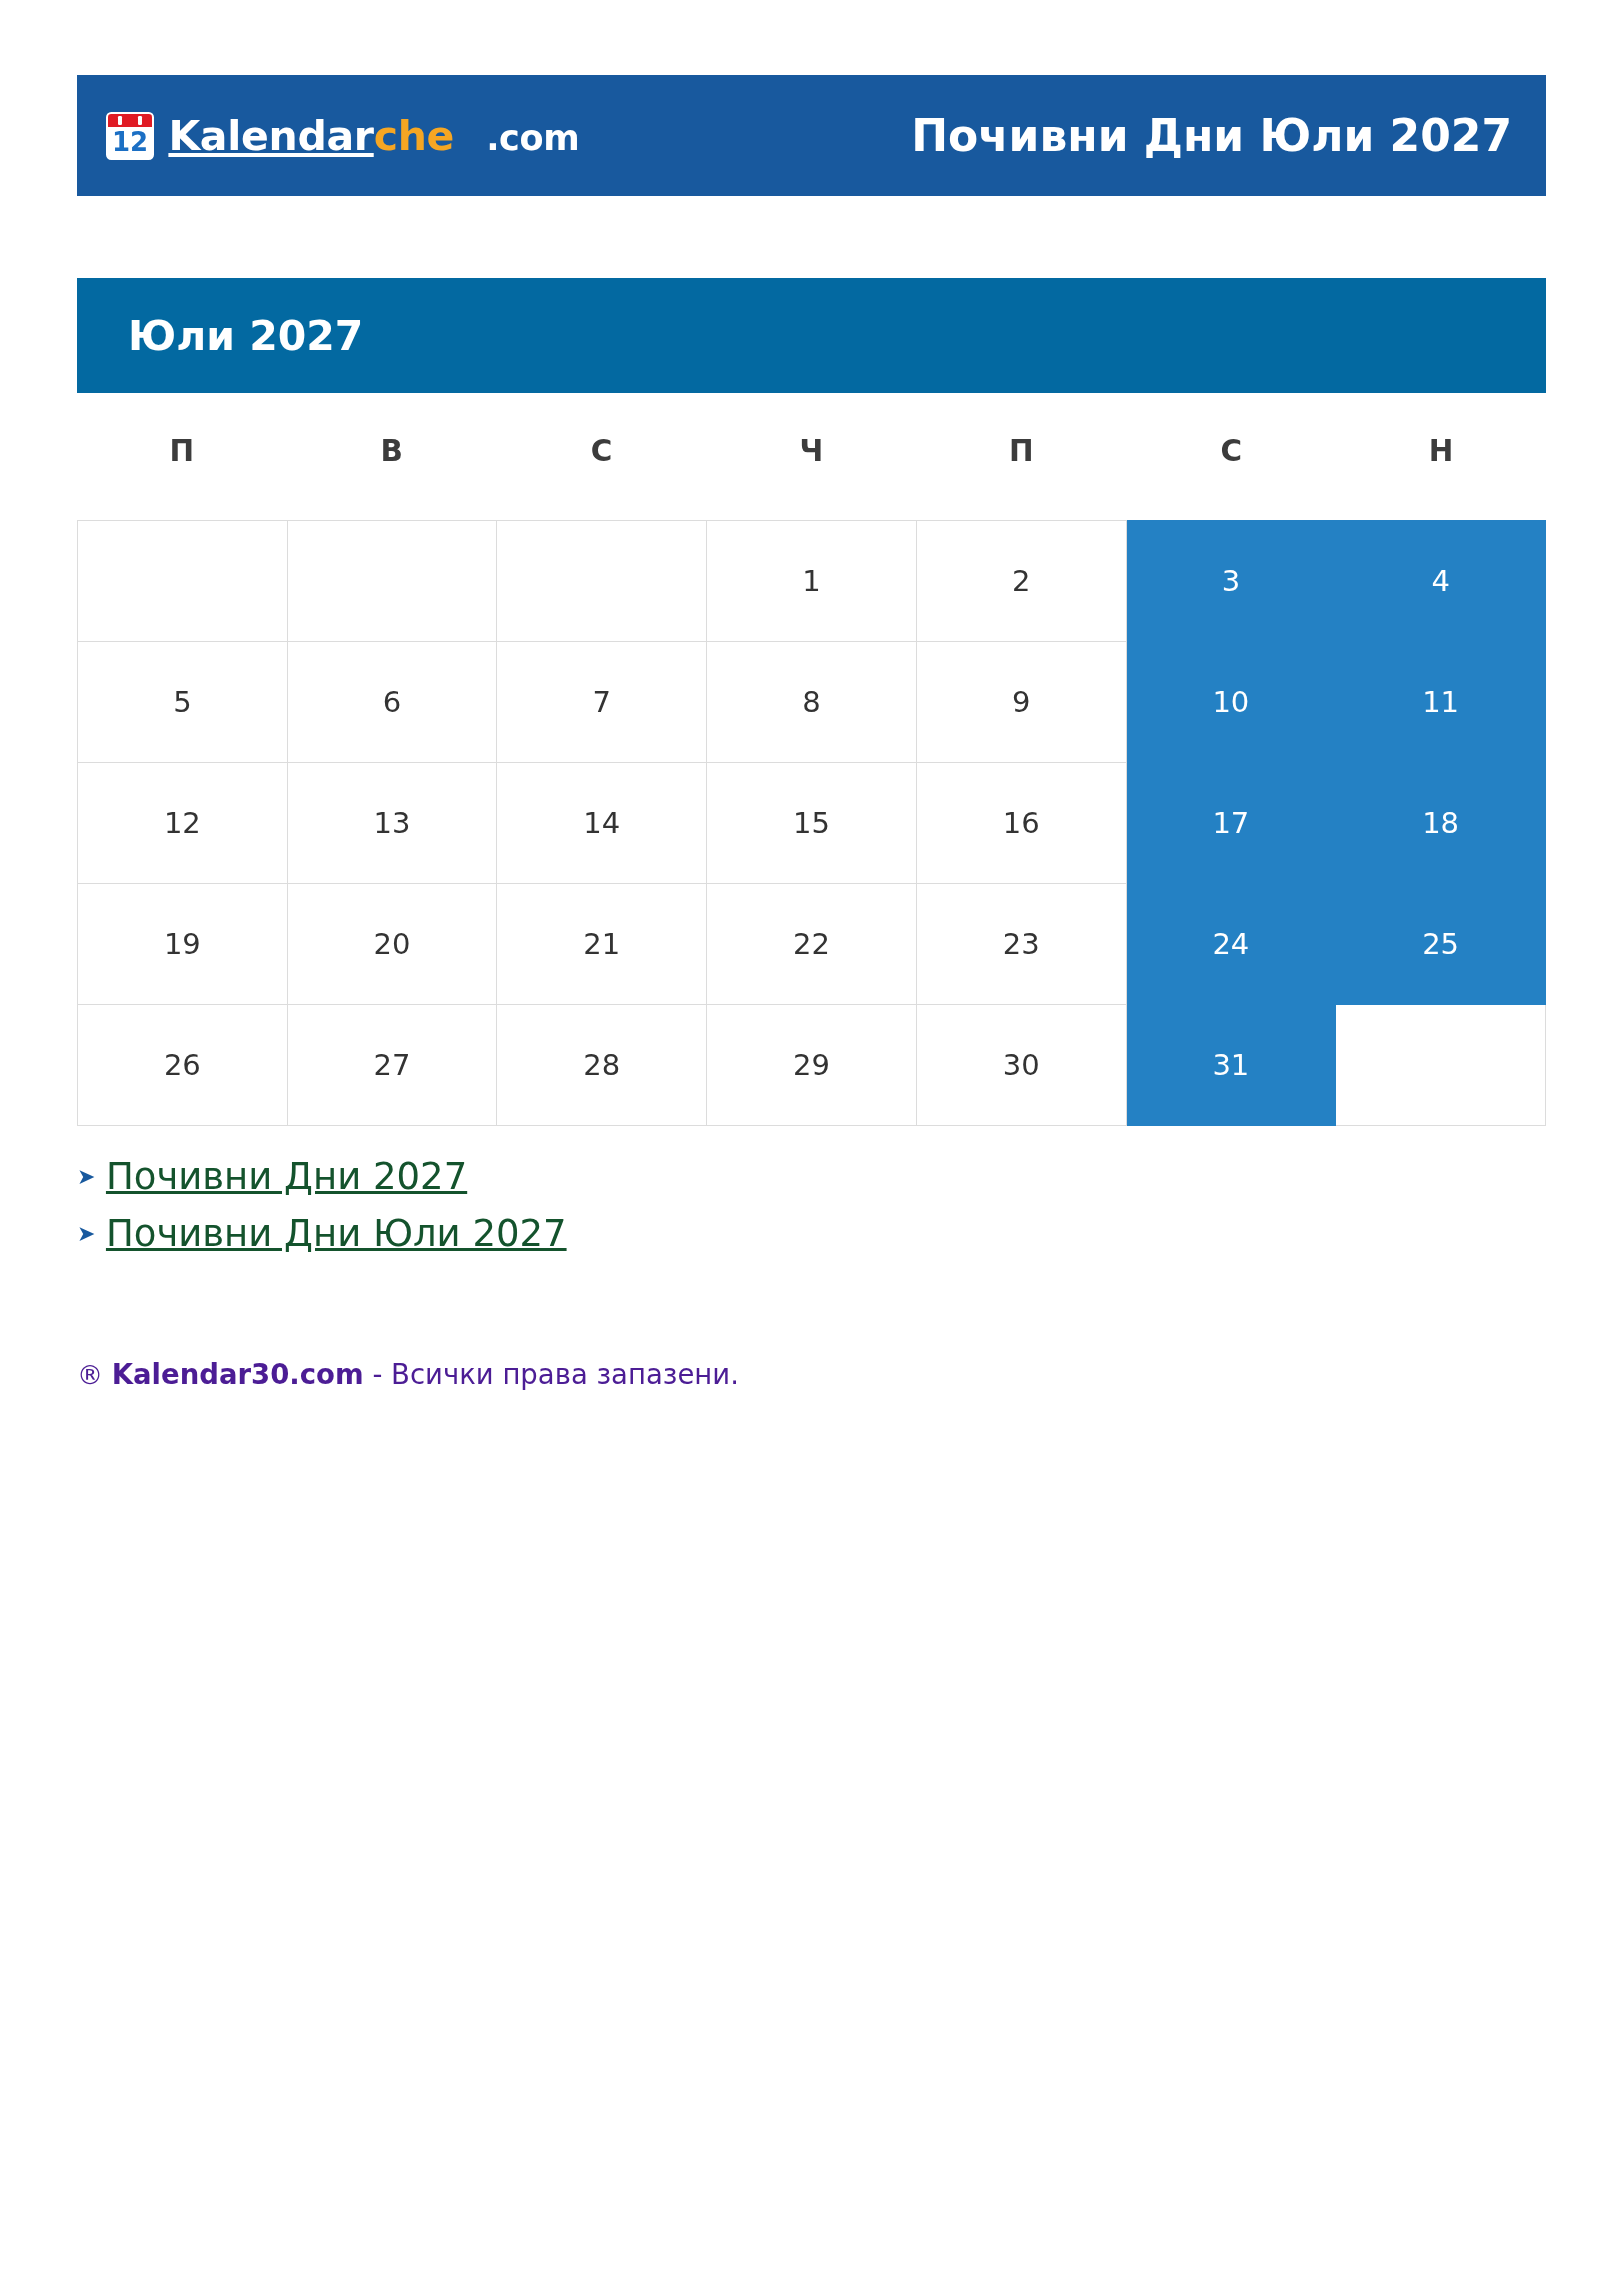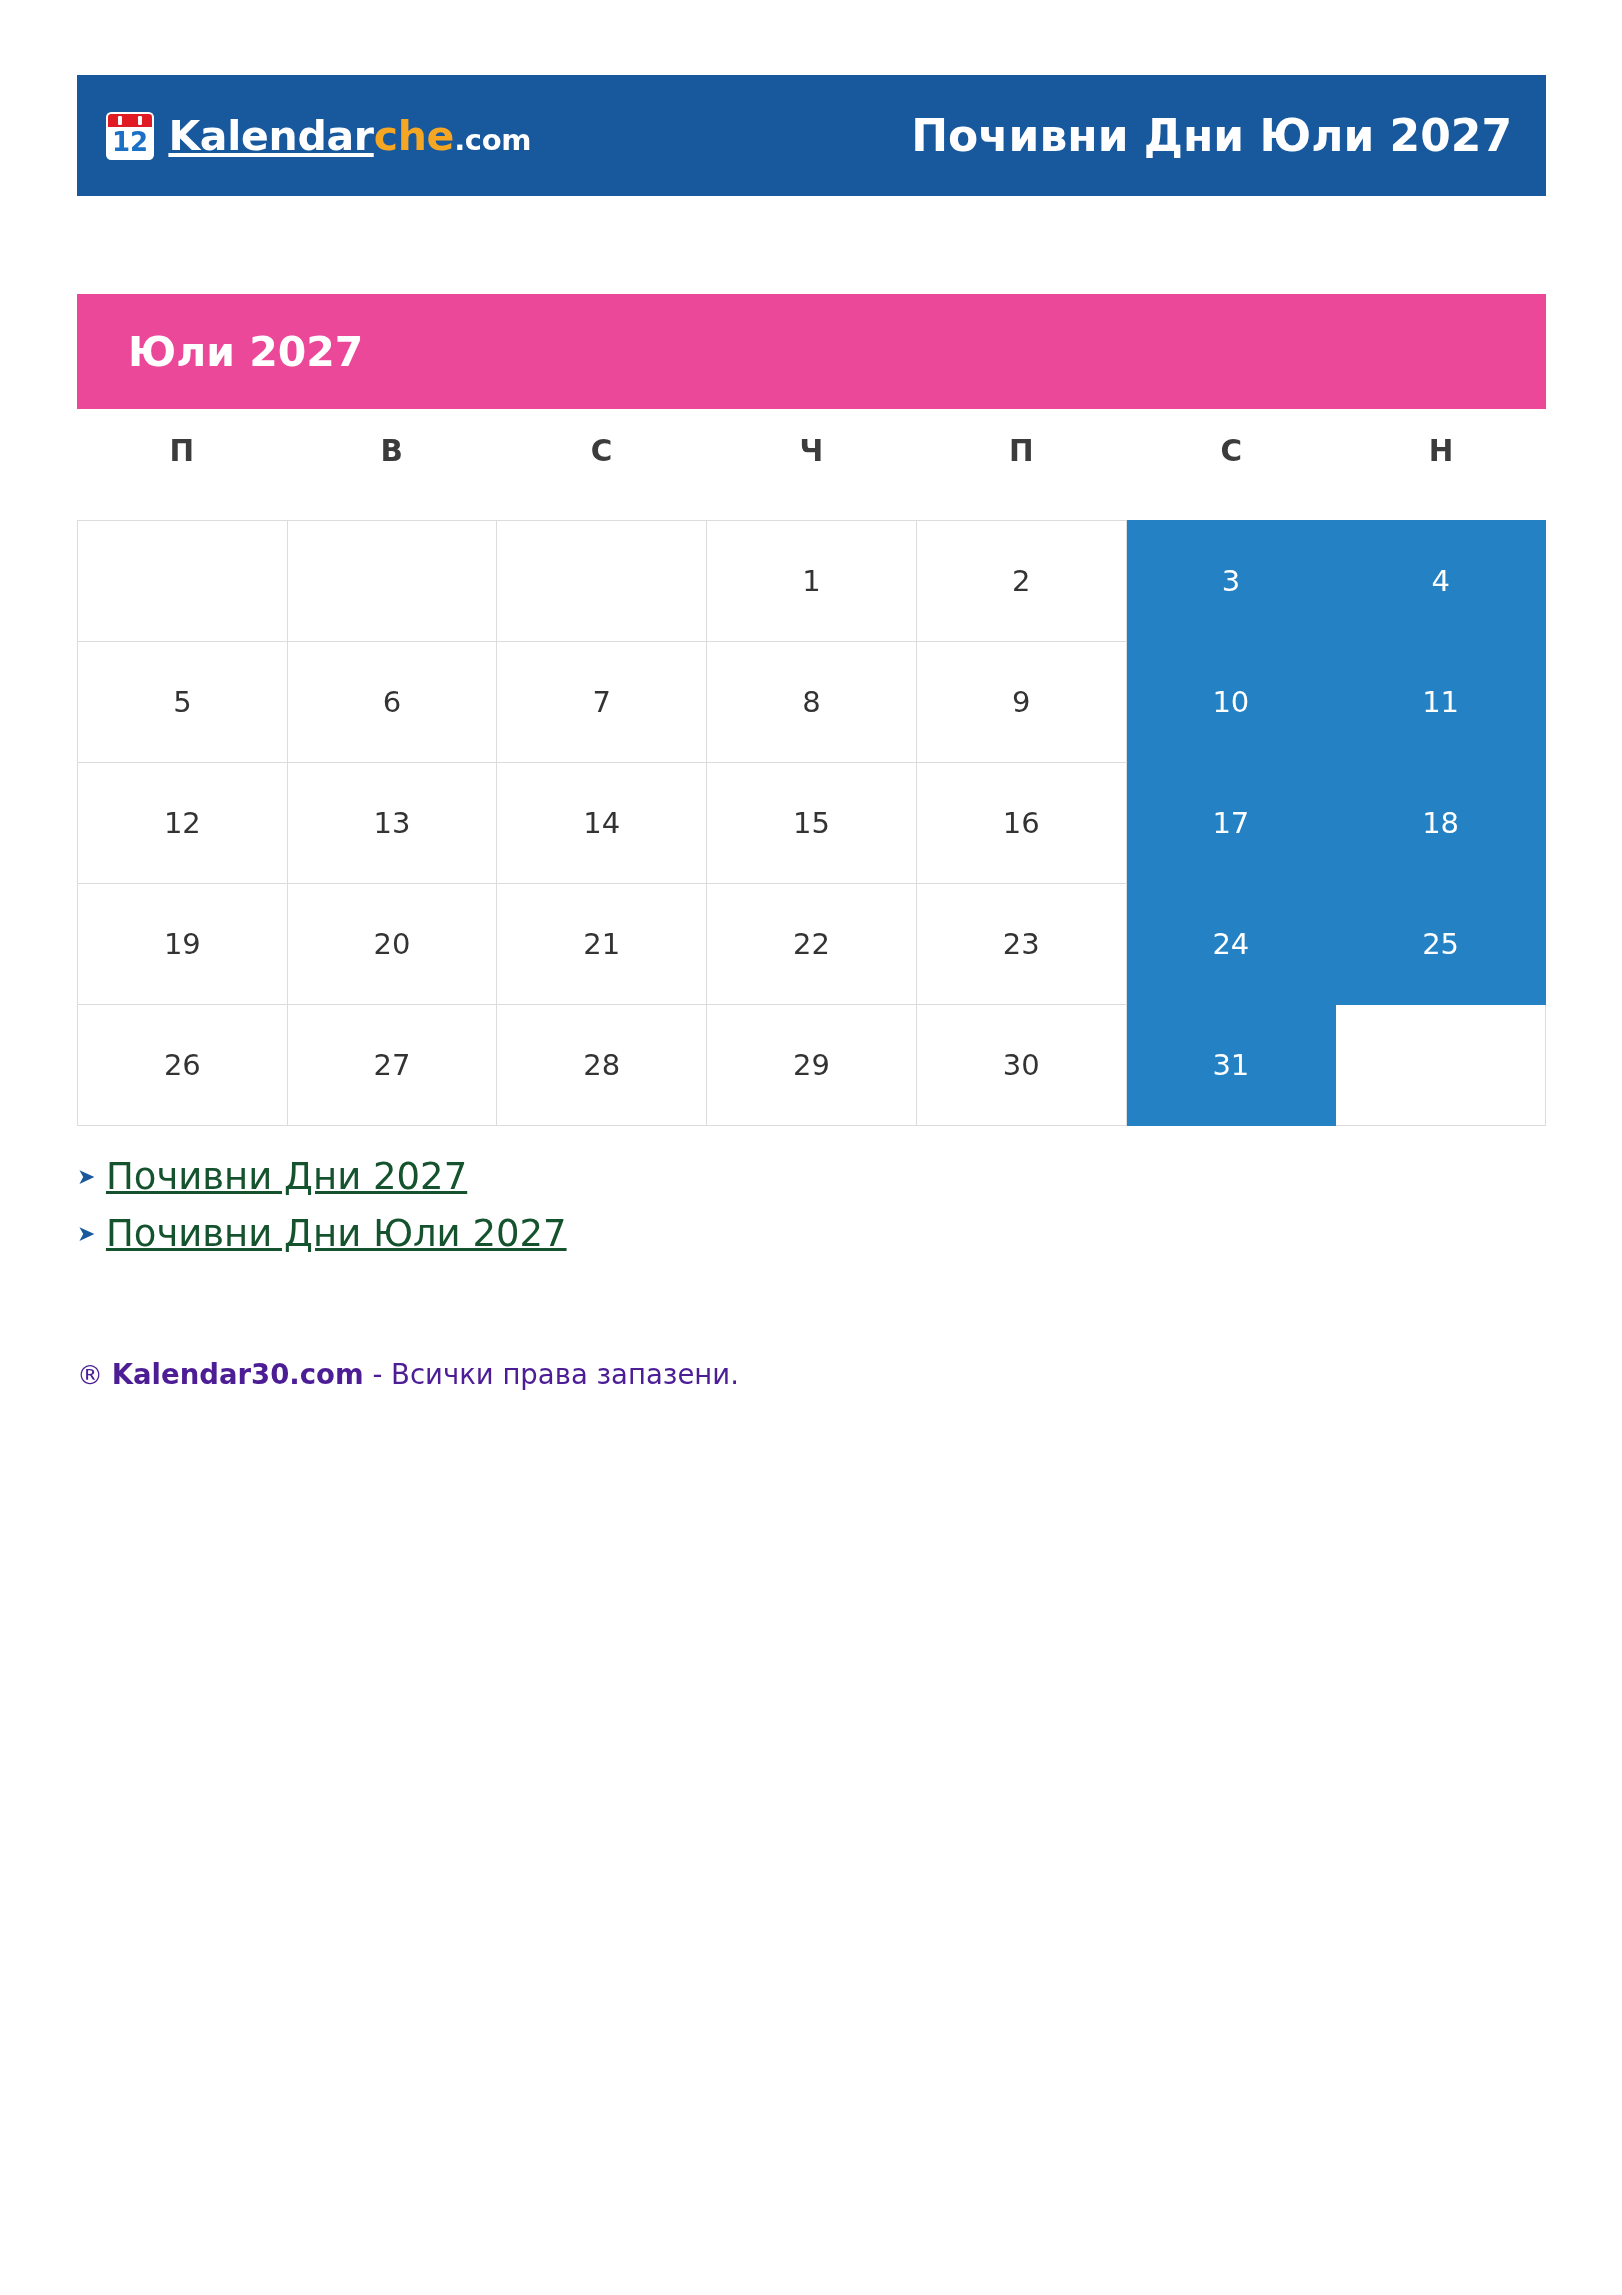--- a/index.html
+++ b/index.html
@@ -85,38 +85,38 @@
   }
   .brand-text {
     font-size: 41px;
     font-weight: bold;
     letter-spacing: -0.3px;
     white-space: nowrap;
     font-family: "DejaVu Sans", sans-serif;
   }
   .brand-text .w1 { color: #ffffff; text-decoration: underline; }
   .brand-text .w2 { color: #f5a623; }
-  .brand-text .w3 { color: #ffffff; font-size: 29px; }
+  .brand-text .w3 { color: #ffffff; font-size: 35px; margin-left: 32px; }
 
   .header-title {
     color: #ffffff;
     font-size: 44px;
     font-weight: bold;
     white-space: nowrap;
     font-family: "DejaVu Sans", sans-serif;
   }
 
   
   .month-bar {
     position: absolute;
     left: 77px;
-    top: 294px;
+    top: 278px;
     width: 1469px;
     height: 115px;
-    background: #ec4899;
+    background: #0369a1;
     display: flex;
     align-items: center;
     box-sizing: border-box;
     padding-left: 51px;
   }
   .month-title {
     color: #ffffff;
     font-size: 41px;
     font-weight: bold;
     font-family: "DejaVu Sans", sans-serif;

